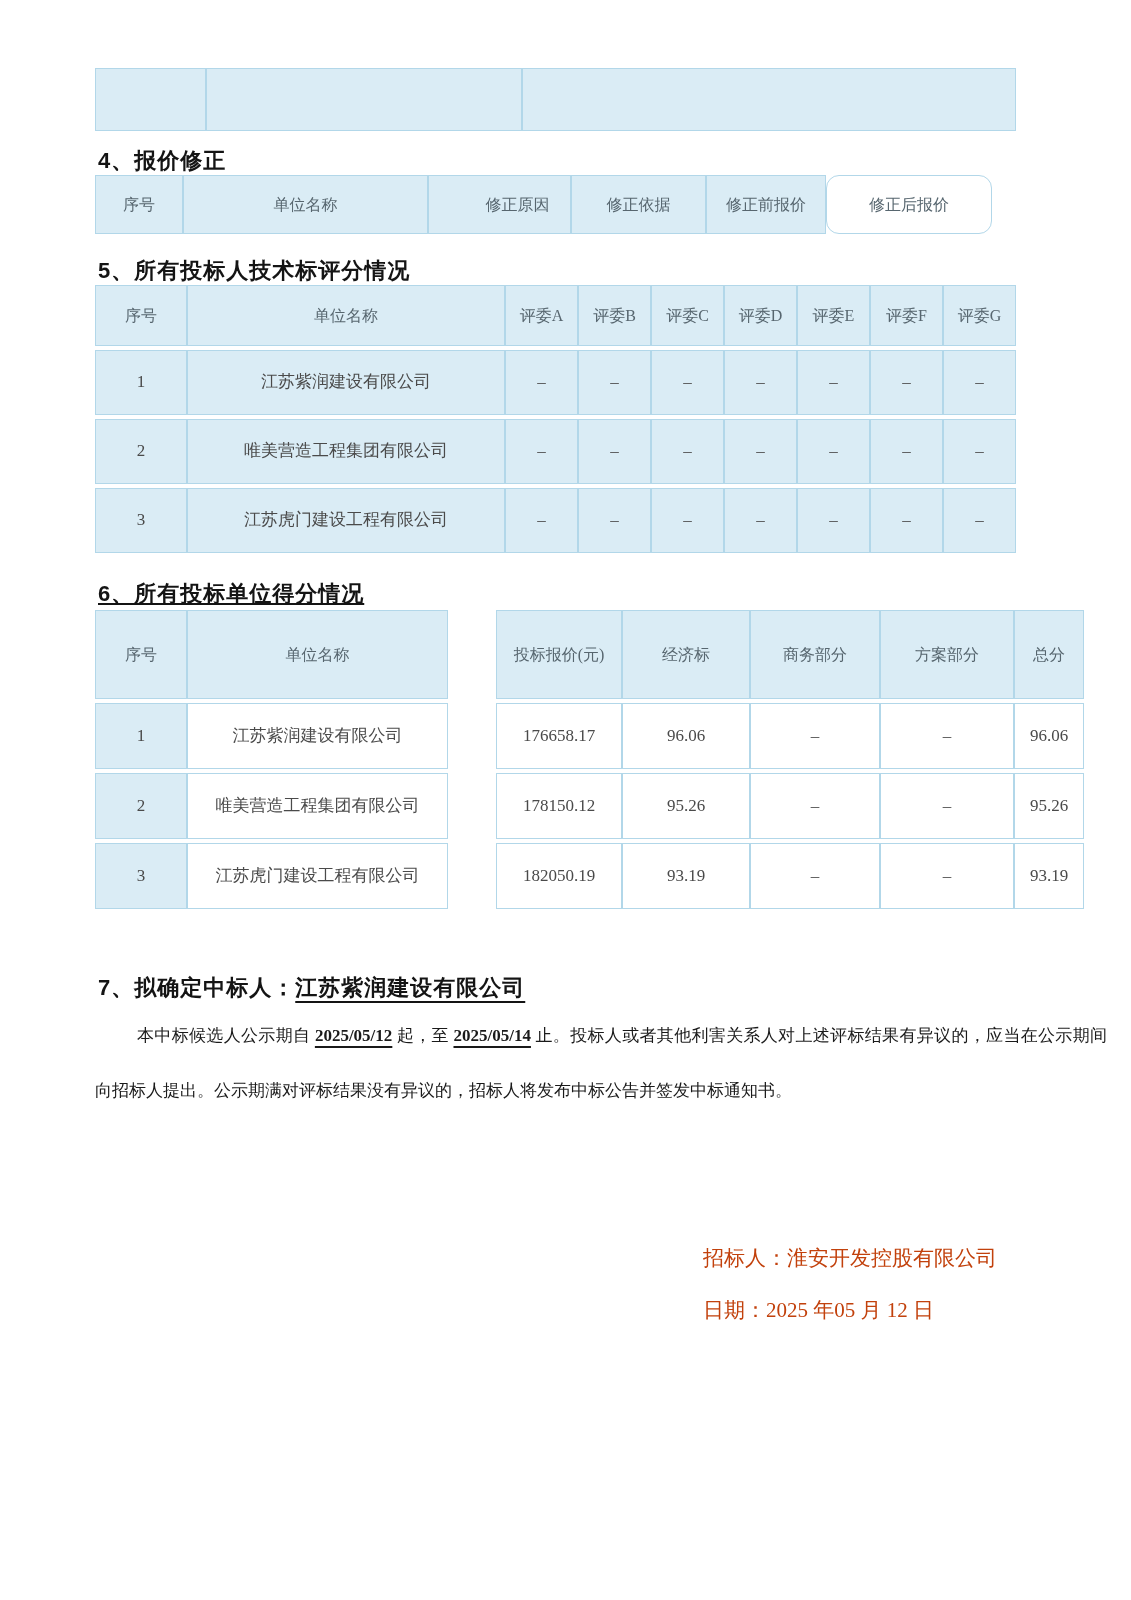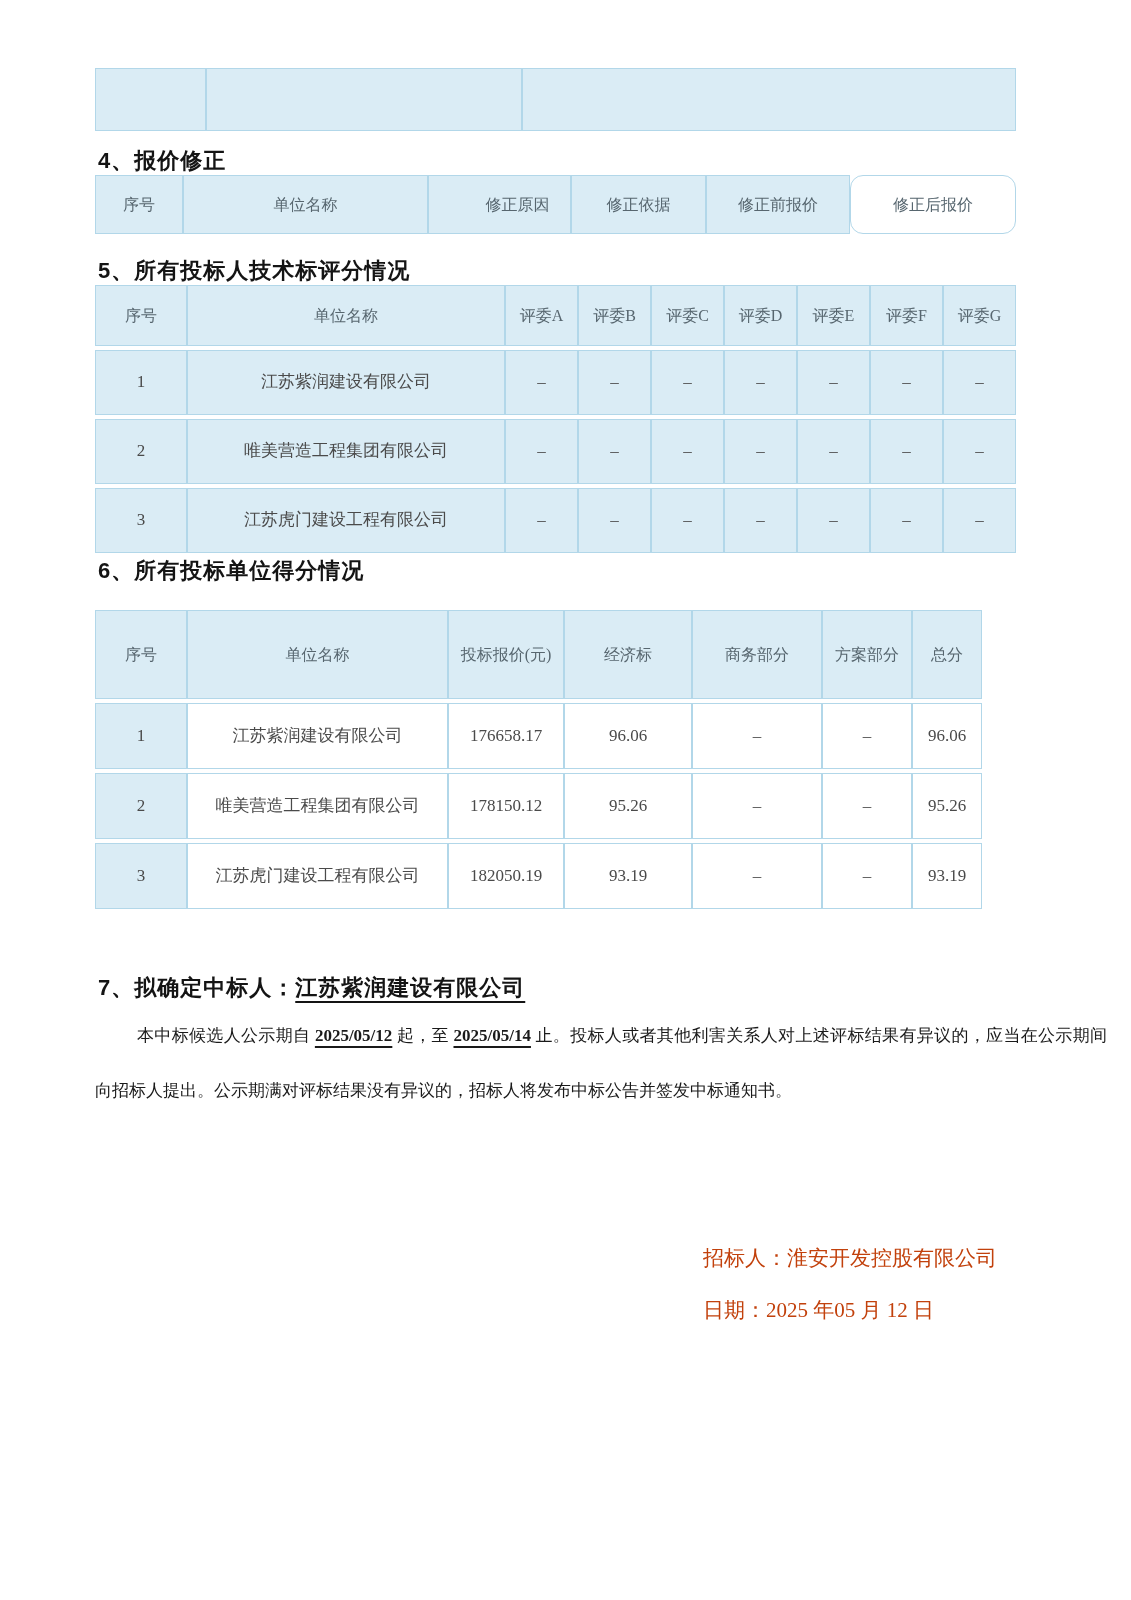--- a/index.html
+++ b/index.html
@@ -28,31 +28,31 @@
   .td.dataTxt { color:#4a4a4a; font-size:17px; }
   #tbl6 .tr.data .td { background:#ffffff; }
   #tbl6 .tr.data .td.no { background:#daecf5; }
 
   
   #tbl-top .tr { height:63px; }
   #tbl-top .c0{width:111px;} #tbl-top .c1{width:316px;} #tbl-top .c2{width:494px;}
 
   #tbl4 .tr { height:59px; }
   #tbl4 .c0{width:88px;} #tbl4 .c1{width:245px;} #tbl4 .c2{width:143px;padding-left:36px;}
-  #tbl4 .c3{width:135px;} #tbl4 .c4{width:144px;} #tbl4 .c5{width:166px;}
+  #tbl4 .c3{width:135px;} #tbl4 .c4{width:120px;} #tbl4 .c5{width:166px;}
 
   #tbl5 .tr.head { height:61px; }
   #tbl5 .tr.data { height:65px; }
   #tbl5 .c0{width:92px;} #tbl5 .c1{width:318px;}
   #tbl5 .cj{width:73px;}
 
   #tbl6 .tr.head { height:89px; }
   #tbl6 .tr.data { height:66px; }
-  #tbl6 .c0{width:92px;} #tbl6 .c1{width:261px;} #tbl6 .c2{width:116px;}
-  #tbl6 .c3{width:128px;} #tbl6 .c4{width:130px;} #tbl6 .c5{width:90px;} #tbl6 .c6{width:70px;}
+  #tbl6 .c0{width:92px;} #tbl6 .c1{width:261px;} #tbl6 .c2{width:126px;margin-left:48px;}
+  #tbl6 .c3{width:128px;} #tbl6 .c4{width:130px;} #tbl6 .c5{width:134px;} #tbl6 .c6{width:70px;}
 
   .uline {
     text-decoration:underline;
     text-underline-offset:6px;
     text-decoration-thickness:2px;
   }
 
   #notice {
     position:absolute; left:95px; top:1008px; width:1012px;
     font-size:17px; line-height:55px; text-align:justify;
@@ -136,21 +136,21 @@
       <div class="td cj dataTxt">–</div>
       <div class="td cj dataTxt">–</div>
       <div class="td cj dataTxt">–</div>
       <div class="td cj dataTxt">–</div>
       <div class="td cj dataTxt">–</div>
       <div class="td cj dataTxt">–</div>
       <div class="td cj dataTxt">–</div>
     </div>
   </div>
 
-  <div class="heading" style="top:556px;">6、所有投标单位得分情况</div>
+  <div class="heading" style="top:579px;text-decoration:underline;">6、所有投标单位得分情况</div>
   <div id="tbl6" class="tbl" style="top:610px;">
     <div class="tr head">
       <div class="td c0">序号</div>
       <div class="td c1">单位名称</div>
       <div class="td c2">投标报价(元)</div>
       <div class="td c3">经济标</div>
       <div class="td c4">商务部分</div>
       <div class="td c5">方案部分</div>
       <div class="td c6">总分</div>
     </div>

